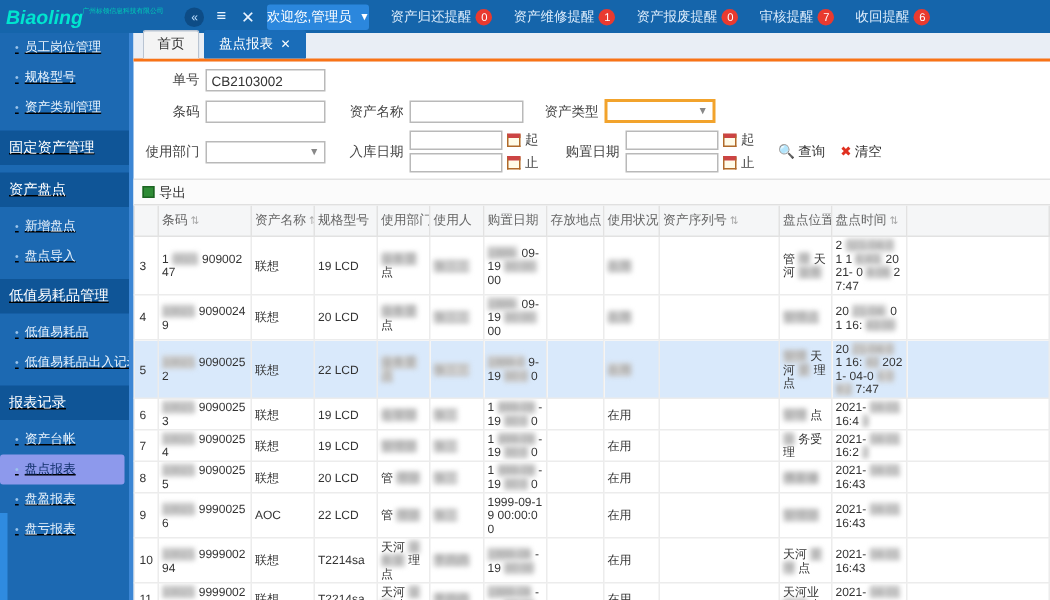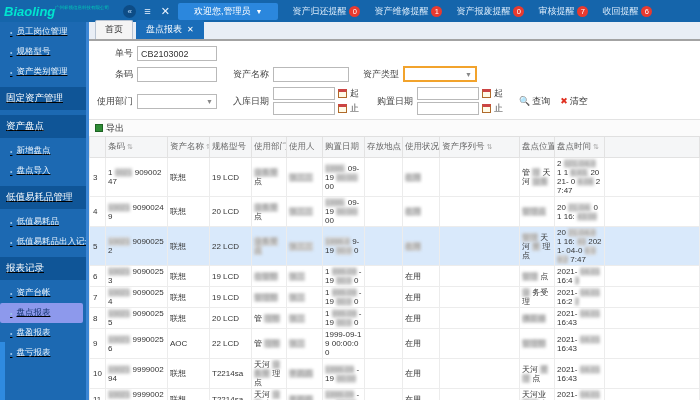--- a/index.html
+++ b/index.html
@@ -8,21 +8,21 @@
 
   
   .topbar { height:22px; background:#1565ab; display:flex; align-items:center; gap:6px;
     padding:0 4px; position:relative; }
   .logo { display:flex; flex-direction:row; line-height:1; margin-right:2px; cursor:pointer;}
   .logo-title { font-style:italic; font-weight:bold; font-size:13px; color:#00e5cf; letter-spacing:0; }
   .logo-sub { font-size:5px; color:#00c9b6; transform:scale(0.9); transform-origin:left; }
   .tb-circle { width:13px; height:13px; border-radius:50%; background:#0d4c86; color:#bfe0ff;
     font-size:8px; display:flex; align-items:center; justify-content:center; cursor:pointer; }
   .tb-ico { color:#eaf4ff; font-size:11px; cursor:pointer; padding:0 2px; }
-  .welcome { background:#2b87dd; color:#fff; font-size:9px; padding:2px 16px; border-radius:2px;
+  .welcome { background:#2b87dd; color:#fff; font-size:9px; padding:2px 0; border-radius:2px;
     display:flex; align-items:center; gap:5px; cursor:pointer;text-align:right; }
   .welcome .caret { font-size:7px; }
   .notifs { display:flex; align-items:flex-start; gap:14px; margin-left:8px; }
   .notif { display:flex; align-items:center; gap:3px; color:#dcecfb; font-size:9px; cursor:pointer; }
   .badge { min-width:11px; height:11px; border-radius:50%; background:#e93a2f; color:#fff;
     font-size:7.5px; display:flex; align-items:center; justify-content:center; padding:0 1px; }
 
   
   .app { display:flex; height:378px; }
   .sidebar { width:86px; background:#1c69b2; position:relative; overflow:hidden; flex:none;text-decoration:underline; }
@@ -32,21 +32,21 @@
   .menu-item .dot { color:#9cc4ea; font-size:7px; }
   .menu-item.active { background:#8d99ec; color:#10306b; border-radius:2px; margin-right:3px; }
   .menu-section { background:#0f5597; color:#fff; font-size:9.5px; padding:5px 4px 5px 6px;
     margin:5px 0 3px 0; cursor:pointer; white-space:nowrap; }
 
   .content { flex:1; display:flex; flex-direction:column; position:relative; background:#fff;
     border-left:3px solid #3c86d4; min-width:0; }
 
   
   .tabsbar { height:19px; background:#e9eef5; display:flex; align-items:flex-end; gap:3px;
-    padding:2px 0 0 6px; border-bottom:2px solid #a3a3a3; }
+    padding:2px 0 0 6px; border-bottom:2px solid #f97316; }
   .tab { font-size:9px; padding:2px 9px 3px 9px; border:1px solid #b9c4d2; border-bottom:none;
     background:#f4f4f4; color:#333; border-radius:2px 2px 0 0; cursor:pointer;
     display:flex; align-items:center; gap:5px; }
   .tab.active { background:#1a6db9; color:#fff; border-color:#1a6db9; }
   .tab .close { font-size:8px; cursor:pointer; }
 
   
   .form { padding:5px 6px 4px 6px; font-size:9px; color:#444; border-bottom:1px solid #e3e3e3; }
   .frow { display:flex; align-items:center; margin-bottom:5px; }
   .flabel { width:38px; text-align:right; margin-right:4px; flex:none; }

